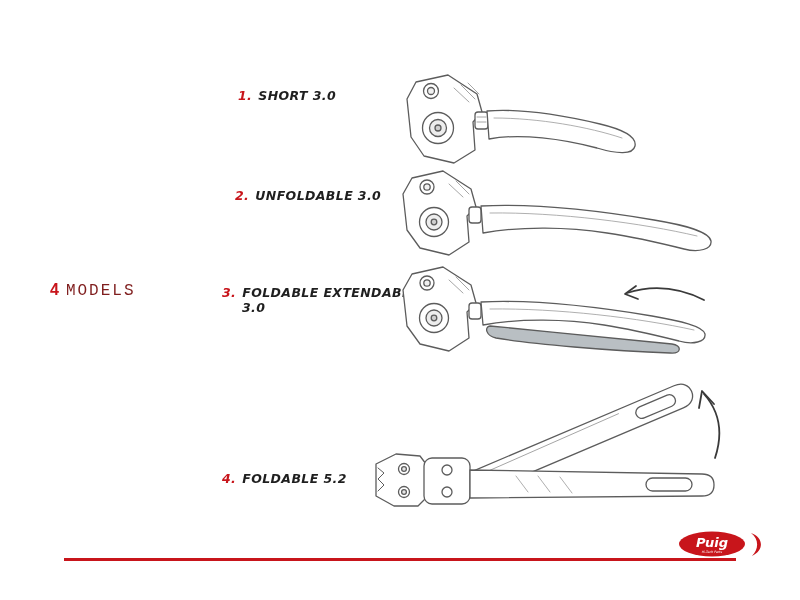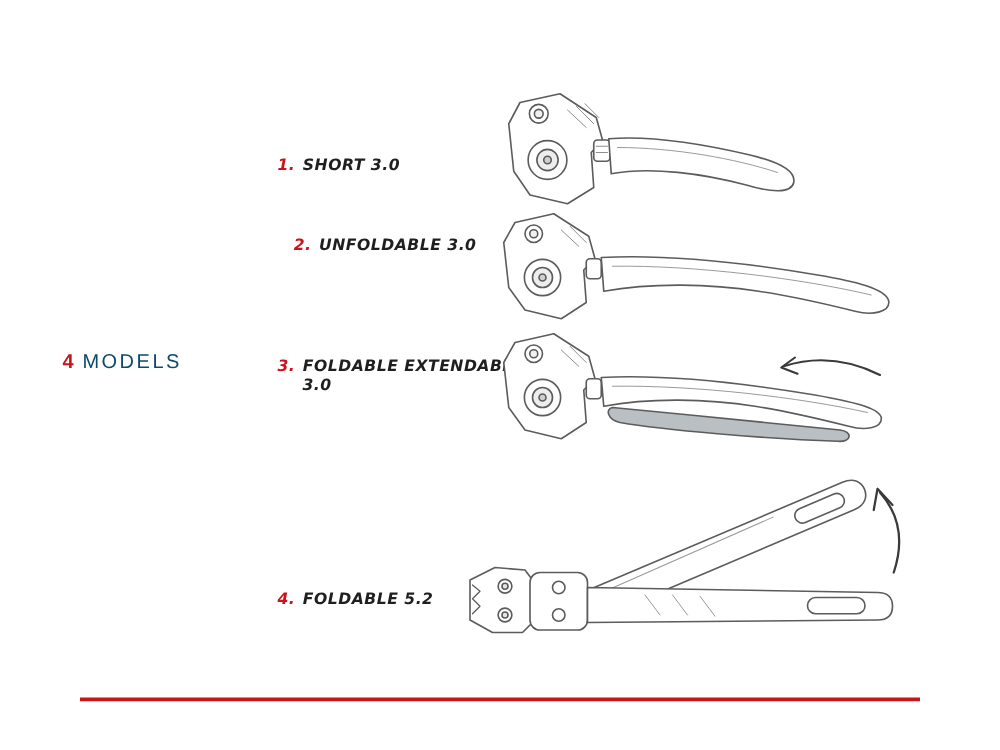--- a/index.html
+++ b/index.html
@@ -11,39 +11,39 @@
     position:absolute; font-style:italic; font-weight:700;
     font-size:12.5px; color:#1f1f1f; letter-spacing:0.4px; white-space:nowrap;
   }
   .model-label .num { color:#c8151b; margin-right:6px; }
   .model-label .line2 { text-align:left; padding-left:20px; font-style:italic; }
   .sidebar {
     position:absolute; left:50px; top:281px;
     font-family:"Liberation Sans", sans-serif; font-size:16px; white-space:nowrap;
   }
   .sidebar .count { color:#c8151b; font-weight:700; margin-right:7px; }
-  .sidebar .word  { color:#0c4a6e; font-weight:400; letter-spacing:2px; }
+  .sidebar .word  { color:#7f1d1d; font-weight:400; letter-spacing:2px;font-family:Liberation Mono, monospace; }
   .illus { position:absolute; }
   .illus svg { display:block; width:100%; height:100%; }
   .footer-line {
     position:absolute; left:64px; top:558px; width:672px; height:3px;
     background:#c8151b;
   }
   .logo { position:absolute; left:678px; top:531px; width:90px; height:27px; }
 </style>
 </head>
 <body>
 
 <div class="canvas">
 
   <div class="sidebar">
     <span class="count">4</span><span class="word">MODELS</span>
   </div>
 
-  <div class="model-label" style="left:222px; top:88px;margin-top:36px;">
+  <div class="model-label" style="left:238px; top:88px;">
     <span class="num">1.</span><span>SHORT 3.0</span>
   </div>
 
   <div class="model-label" style="left:235px; top:188px;">
     <span class="num">2.</span><span>UNFOLDABLE 3.0</span>
   </div>
 
   <div class="model-label" style="left:222px; top:285px;">
     <div>
       <span class="num">3.</span><span>FOLDABLE EXTENDABLE</span>
@@ -155,14 +155,22 @@
         <g stroke="#3a3a3a" stroke-width="1.8" fill="none">
           <path d="M349,92 C357,68 354,46 338,28"></path>
           <path d="M348,38 L336,25 L333,42"></path>
         </g>
       </g>
     </svg>
   </div>
 
   <div class="footer-line"></div>
 
+  <div class="logo">
+    <svg viewBox="0 0 90 27">
+      <ellipse cx="34" cy="13" rx="33" ry="12.5" fill="#c8151b"></ellipse>
+      <text x="34" y="15.5" fill="#ffffff" font-size="13" font-style="italic" font-weight="bold" text-anchor="middle" font-family="DejaVu Sans, sans-serif">Puig</text>
+      <text x="34" y="21.5" fill="#ffffff" font-size="3.2" font-style="italic" text-anchor="middle" font-family="DejaVu Sans, sans-serif">Hi-Tech Parts</text>
+      <path d="M73,2 C85,6 87,19 74,25 C81,18 81,8 73,2 Z" fill="#c8151b"></path>
+    </svg>
+  </div>
 
 </div>
 
 </body></html>

